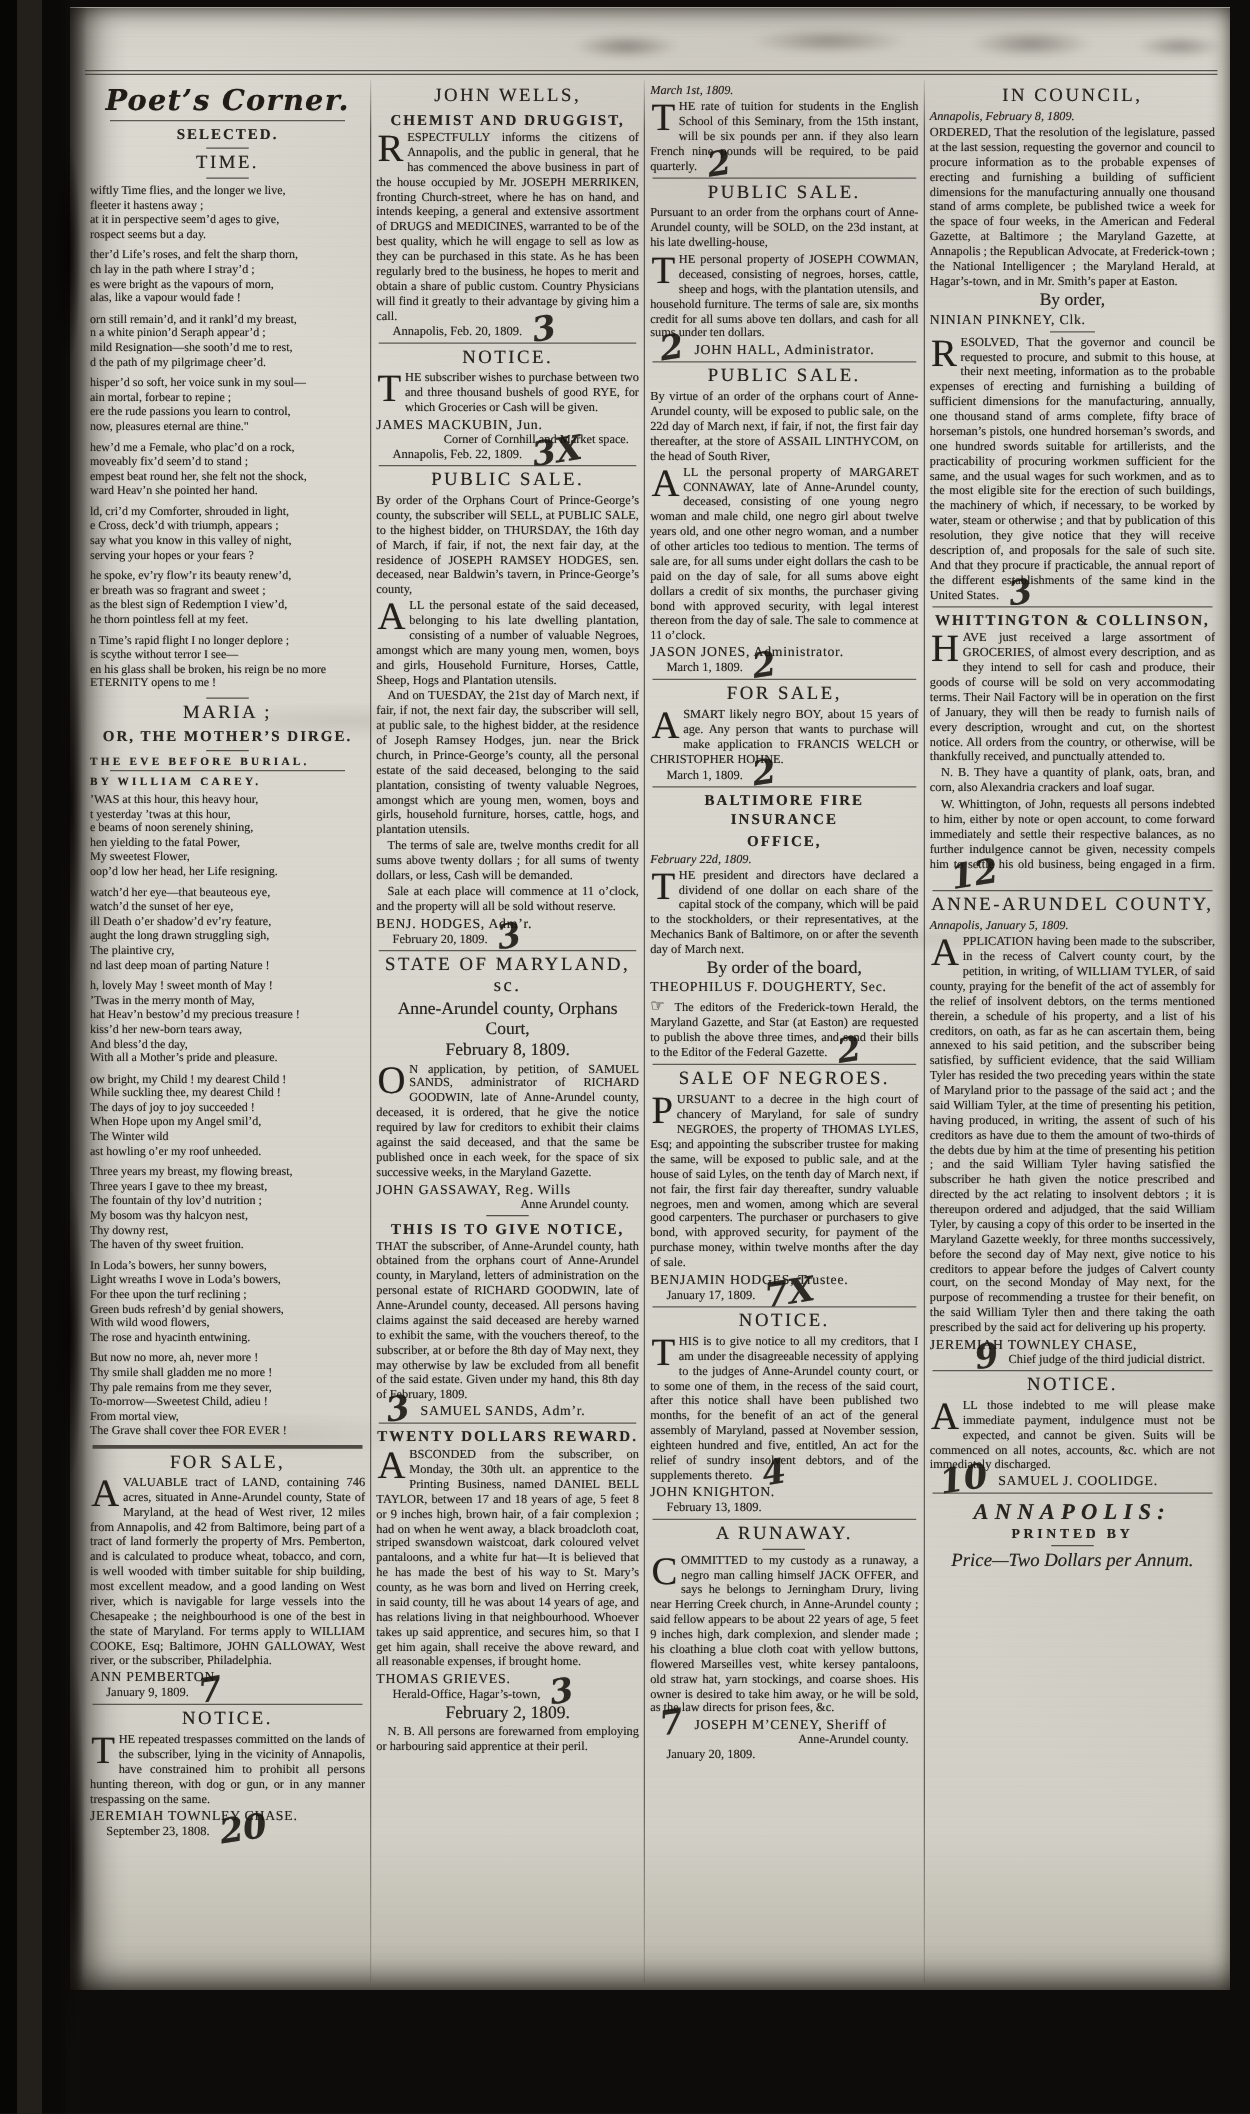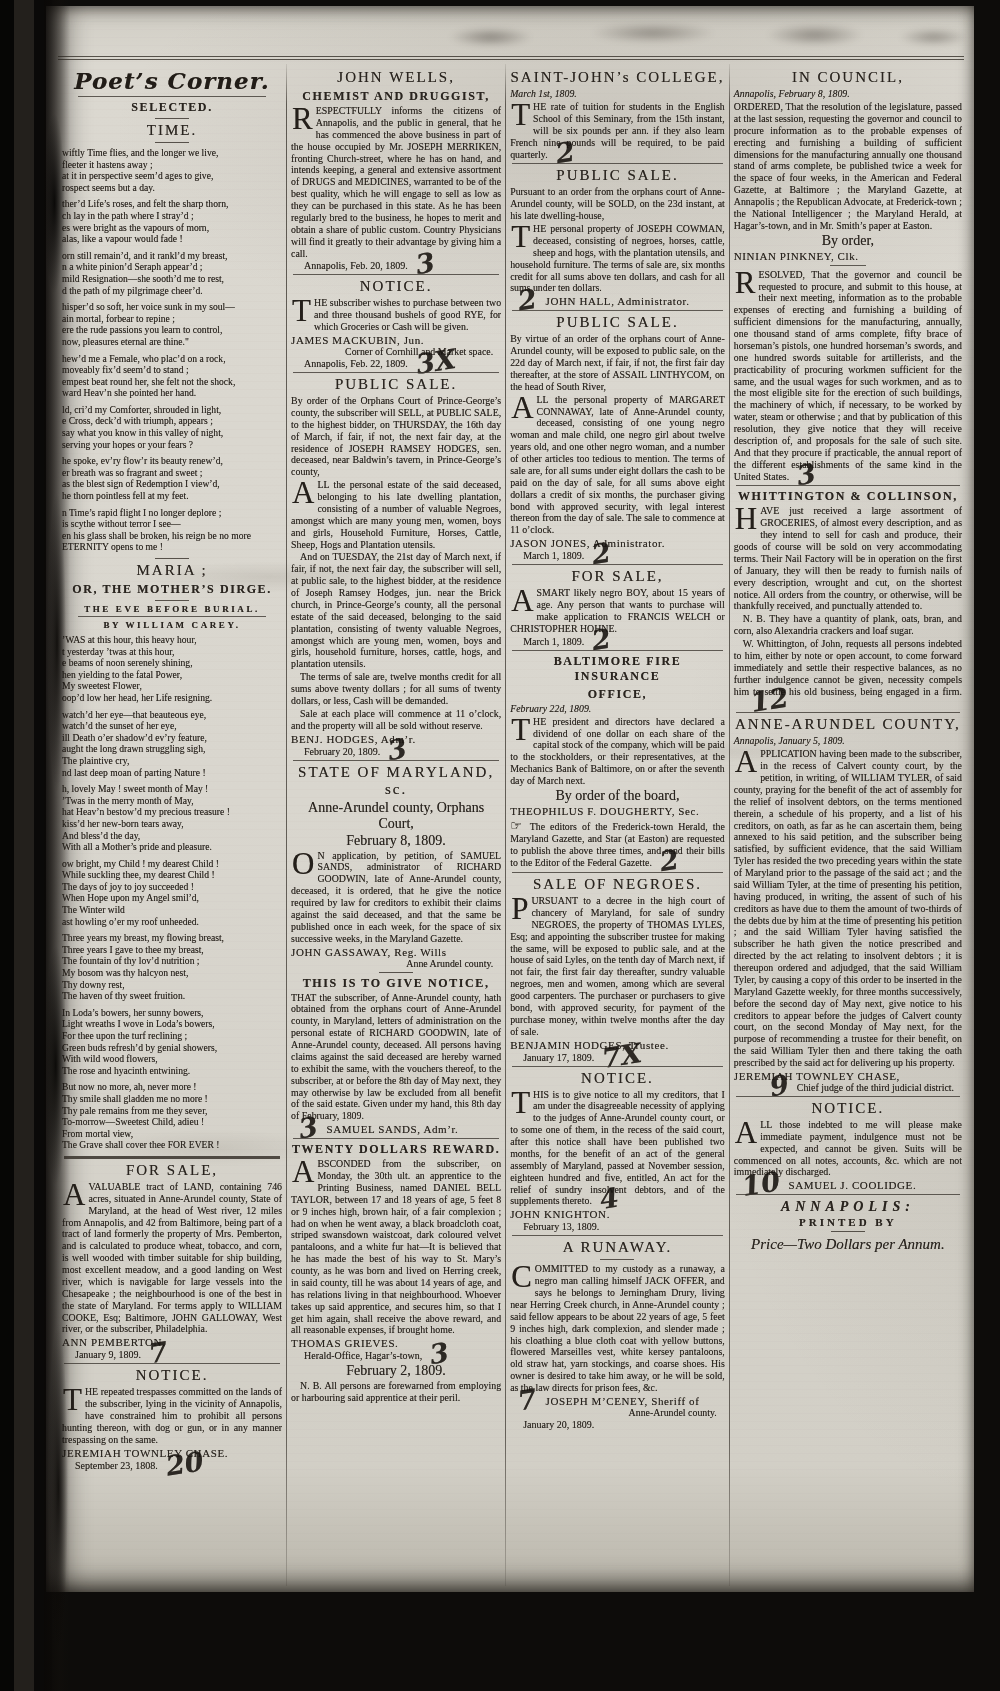--- a/index.html
+++ b/index.html
@@ -4,21 +4,21 @@
 <style>
   :root{
     --paper:#d9d6ce; --ink:#29241f; --rule:#3f3a33; --hand:#16120e; --scanbg:#0e0d0b;
   }
   *{box-sizing:border-box;}
   body{margin:0;background:#000;width:1000px;height:1691px;overflow:hidden;
        font-family:"Liberation Serif","DejaVu Serif",serif;}
   .scan{position:relative;width:1000px;height:1691px;background:
         linear-gradient(90deg,#060605 0 14px,#23201c 14px 34px,#0a0908 34px 52px,#0d0c0a 52px),
         var(--scanbg);overflow:hidden;}
-  .paper{position:absolute;left:46px;top:6px;width:928px;height:1586px;
+  .paper{position:absolute;left:56px;top:6px;width:928px;height:1586px;
         background:
          radial-gradient(ellipse 700px 300px at 60% 8%,rgba(120,112,100,.18),transparent 70%),
          radial-gradient(ellipse 500px 900px at 105% 55%,rgba(105,98,88,.15),transparent 70%),
          linear-gradient(180deg,#cfccc3 0,#dbd8d0 60px,#d9d6ce 50%,#d2cfc6 92%,#b9b5aa 100%),
          var(--paper);
         box-shadow:inset 26px 0 30px -14px rgba(15,12,9,.85), inset -6px 0 14px -6px rgba(30,26,20,.5),
                    inset 0 -18px 26px -12px rgba(25,22,17,.8), inset 0 10px 16px -8px rgba(40,36,30,.55);}
   .binding{position:absolute;left:44px;top:0;width:26px;height:1691px;pointer-events:none;
         background:
          radial-gradient(ellipse 14px 120px at 40% 12%,rgba(5,4,3,.9),transparent 75%),
@@ -41,37 +41,37 @@
   .article{margin:1px 0 2px;}
   .rule{border:0;border-top:1px solid var(--rule);margin:3px 2px;opacity:.8;}
   .rule.thick{border-top:3px solid var(--rule);opacity:.9;}
   .rule.short{width:36px;margin:3px auto;border-top:1.6px solid var(--rule);}
   .rshort{width:34px;margin:3px auto;border-top:1.6px solid var(--rule);opacity:.85;}
   .rline{border-top:1px solid var(--rule);margin:2px 16px;opacity:.8;}
   .gothic{font-family:"DejaVu Serif",serif;font-weight:bold;font-style:italic;font-size:23px;
           text-align:center;letter-spacing:1px;margin:1px 0 2px;color:#211c17;}
   .h2{font-size:15px;letter-spacing:2px;text-align:center;margin:3px 0 2px;font-weight:500;}
   .h3{font-size:12px;letter-spacing:1.6px;text-align:center;margin:3px 0 1px;font-weight:600;}
-  .sub{font-size:9px;letter-spacing:2.6px;text-align:center;font-weight:bold;margin:3px 0 2px;}
+  .sub{font-size:9px;letter-spacing:2.6px;font-weight:bold;margin:3px 0 2px;}
   .dl{font-style:italic;text-align:left;font-size:9.8px;padding-right:16px;margin:0 0 2px;}
   .cline{text-align:center;font-size:14px;margin:1px 0;}
   .para{font-size:9.9px;line-height:1.2;text-align:justify;text-indent:9px;margin:1px 0;}
   .para.noind{text-indent:0;}
   .dropcap{float:left;font-size:31px;line-height:25px;padding:1px 3px 0 1px;text-indent:0;color:#241f1a;}
   .hand{font-size:13px;letter-spacing:1px;}
   .stanza{margin:4px 0 5px;}
   .pline{font-size:9.6px;line-height:1.21;white-space:nowrap;}
   .pline.ind{}
   .sig{text-align:left;font-size:11px;letter-spacing:.6px;padding-right:2px;margin-top:1px;}
   .sig2{text-align:right;font-size:9.9px;padding-right:8px;}
   .dateline-left{font-size:10px;padding-left:13px;margin:1px 0 2px;}
   .mark{font-family:"DejaVu Serif",serif;font-style:italic;font-weight:bold;font-size:27px;
         display:inline-block;transform:rotate(-9deg);color:var(--hand);line-height:0;
         margin:0 8px;vertical-align:-4px;opacity:.88;}
-  .imp1{font-style:italic;font-size:14px;letter-spacing:5px;font-weight:bold;margin-top:4px;}
+  .imp1{font-style:italic;font-size:18px;letter-spacing:5px;font-weight:bold;margin-top:4px;}
   .imp2{font-size:11px;letter-spacing:3px;font-weight:bold;}
   .imp3{font-size:13.5px;letter-spacing:.8px;margin-top:2px;}
   .imp4{font-style:italic;font-size:15px;margin-top:4px;text-align:center;}
   .grain{position:absolute;inset:0;pointer-events:none;opacity:.5;
         background:
          radial-gradient(ellipse 180px 22px at 24% 36%,rgba(90,82,70,.25),transparent 70%),
          radial-gradient(ellipse 220px 16px at 70% 47%,rgba(90,82,70,.2),transparent 70%),
          radial-gradient(ellipse 160px 26px at 18% 72%,rgba(90,82,70,.22),transparent 70%),
          repeating-linear-gradient(180deg,transparent 0 7px,rgba(110,100,88,.045) 7px 8px);}
 </style>
@@ -268,21 +268,20 @@
             <div class="para noind"><span class="dropcap">A</span>BSCONDED from the subscriber, on Monday, the 30th ult. an apprentice to the Printing Business, named DANIEL BELL TAYLOR, between 17 and 18 years of age, 5 feet 8 or 9 inches high, brown hair, of a fair complexion ; had on when he went away, a black broadcloth coat, striped swansdown waistcoat, dark coloured velvet pantaloons, and a white fur hat—It is believed that he has made the best of his way to St. Mary’s county, as he was born and lived on Herring creek, in said county, till he was about 14 years of age, and has relations living in that neighbourhood.  Whoever takes up said apprentice, and secures him, so that I get him again, shall receive the above reward, and all reasonable expenses, if brought home.</div>
             <div class="sig">THOMAS GRIEVES.</div>
             <div class="dateline-left">Herald-Office, Hagar’s-town,<span class="mark">3</span></div>
             <div class="cline">February 2, 1809.</div>
             <div class="para">N. B. All persons are forewarned from employing or harbouring said apprentice at their peril.</div>
           </div>
         </div>
         <div class="colrule"></div>
         <div class="col c2">
           <div class="article">
-            <div class="h2">SAINT-JOHN’s COLLEGE,</div>
             <div class="dl">March 1st, 1809.</div>
             <div class="para noind"><span class="dropcap">T</span>HE rate of tuition for students in the English School of this Seminary, from the 15th instant, will be six pounds per ann. if they also learn French nine pounds will be required, to be paid quarterly.<span class="mark">2</span></div>
           </div>
           <div class="rule single"></div>
           <div class="article">
             <div class="h2">PUBLIC SALE.</div>
             <div class="para noind">Pursuant to an order from the orphans court of Anne-Arundel county, will be SOLD, on the 23d instant, at his late dwelling-house,</div>
             <div class="para noind"><span class="dropcap">T</span>HE personal property of JOSEPH COWMAN, deceased, consisting of negroes, horses, cattle, sheep and hogs, with the plantation utensils, and household furniture. The terms of sale are, six months credit for all sums above ten dollars, and cash for all sums under ten dollars.</div>
             <div class="sig"><span class="mark">2</span>JOHN HALL, Administrator.</div>
           </div>

